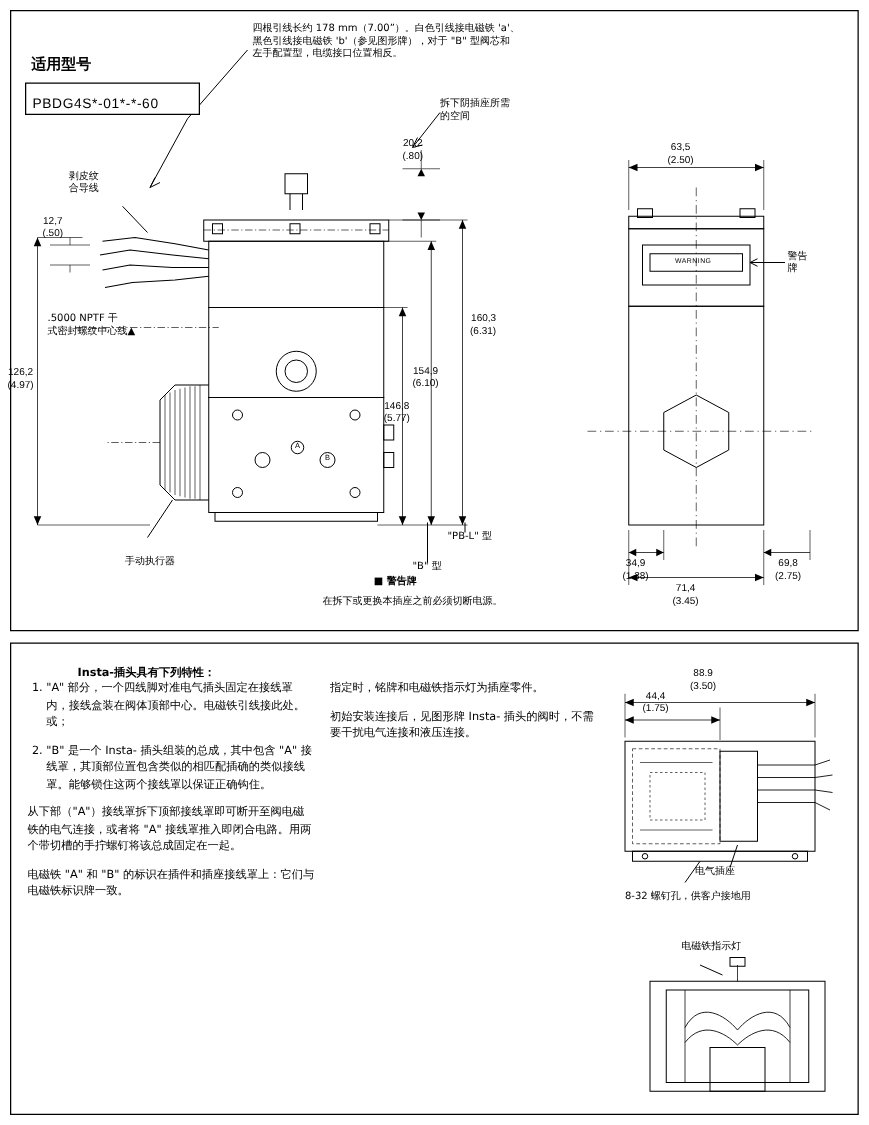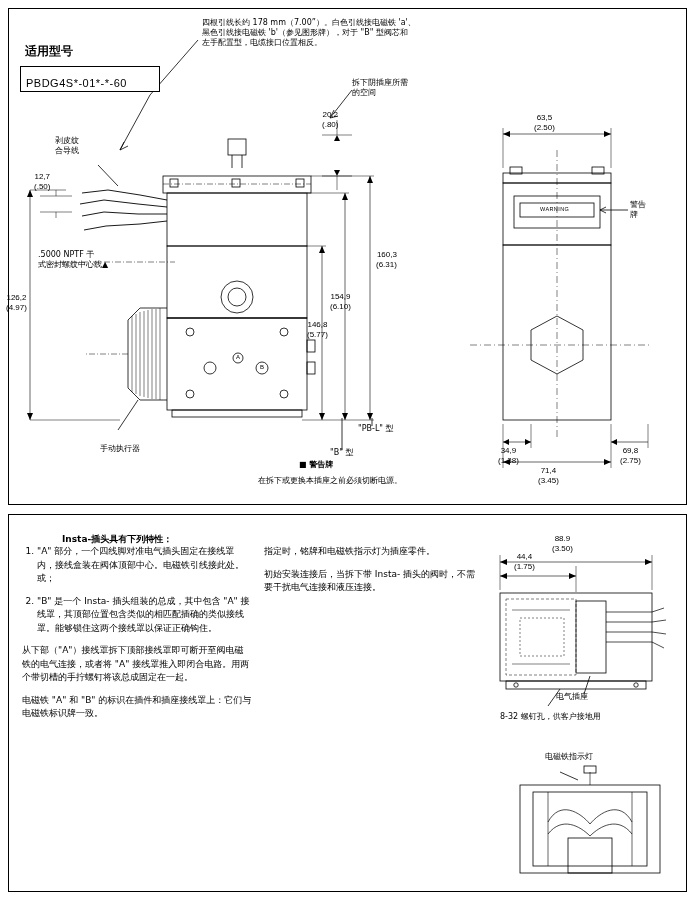--- a/index.html
+++ b/index.html
@@ -311,21 +311,21 @@
     <ol class="ol">
       <li>"A" 部分，一个四线脚对准电气插头固定在接线罩内，接线盒装在阀体顶部中心。电磁铁引线接此处。或；</li>
       <li>"B" 是一个 Insta- 插头组装的总成，其中包含 "A" 接线罩，其顶部位置包含类似的相匹配插确的类似接线罩。能够锁住这两个接线罩以保证正确钩住。</li>
     </ol>
     <p>从下部（"A"）接线罩拆下顶部接线罩即可断开至阀电磁铁的电气连接，或者将 "A" 接线罩推入即闭合电路。用两个带切槽的手拧螺钉将该总成固定在一起。</p>
     <p>电磁铁 "A" 和 "B" 的标识在插件和插座接线罩上：它们与电磁铁标识牌一致。</p>
   </div>
 
   <div class="txtcol" style="left:264px; top:545px; width:215px;">
     <p>指定时，铭牌和电磁铁指示灯为插座零件。</p>
-    <p>初始安装连接后，当拆下带 Insta- 插头的阀时，不需要干扰电气连接和液压连接。</p>
+    <p>初始安装连接后，见图形牌 Insta- 插头的阀时，不需要干扰电气连接和液压连接。</p>
   </div>
 
   <div class="lbl num ctr" style="left:552px; top:534px;">88.9
 (3.50)</div>
   <div class="lbl num ctr" style="left:514px; top:552px;">44,4
 (1.75)</div>
   <div class="lbl cn" style="left:556px; top:692px;">电气插座</div>
   <div class="lbl cn" style="left:500px; top:712px;">8-32 螺钉孔，供客户接地用</div>
   <div class="lbl cn" style="left:545px; top:752px;">电磁铁指示灯</div>
 

